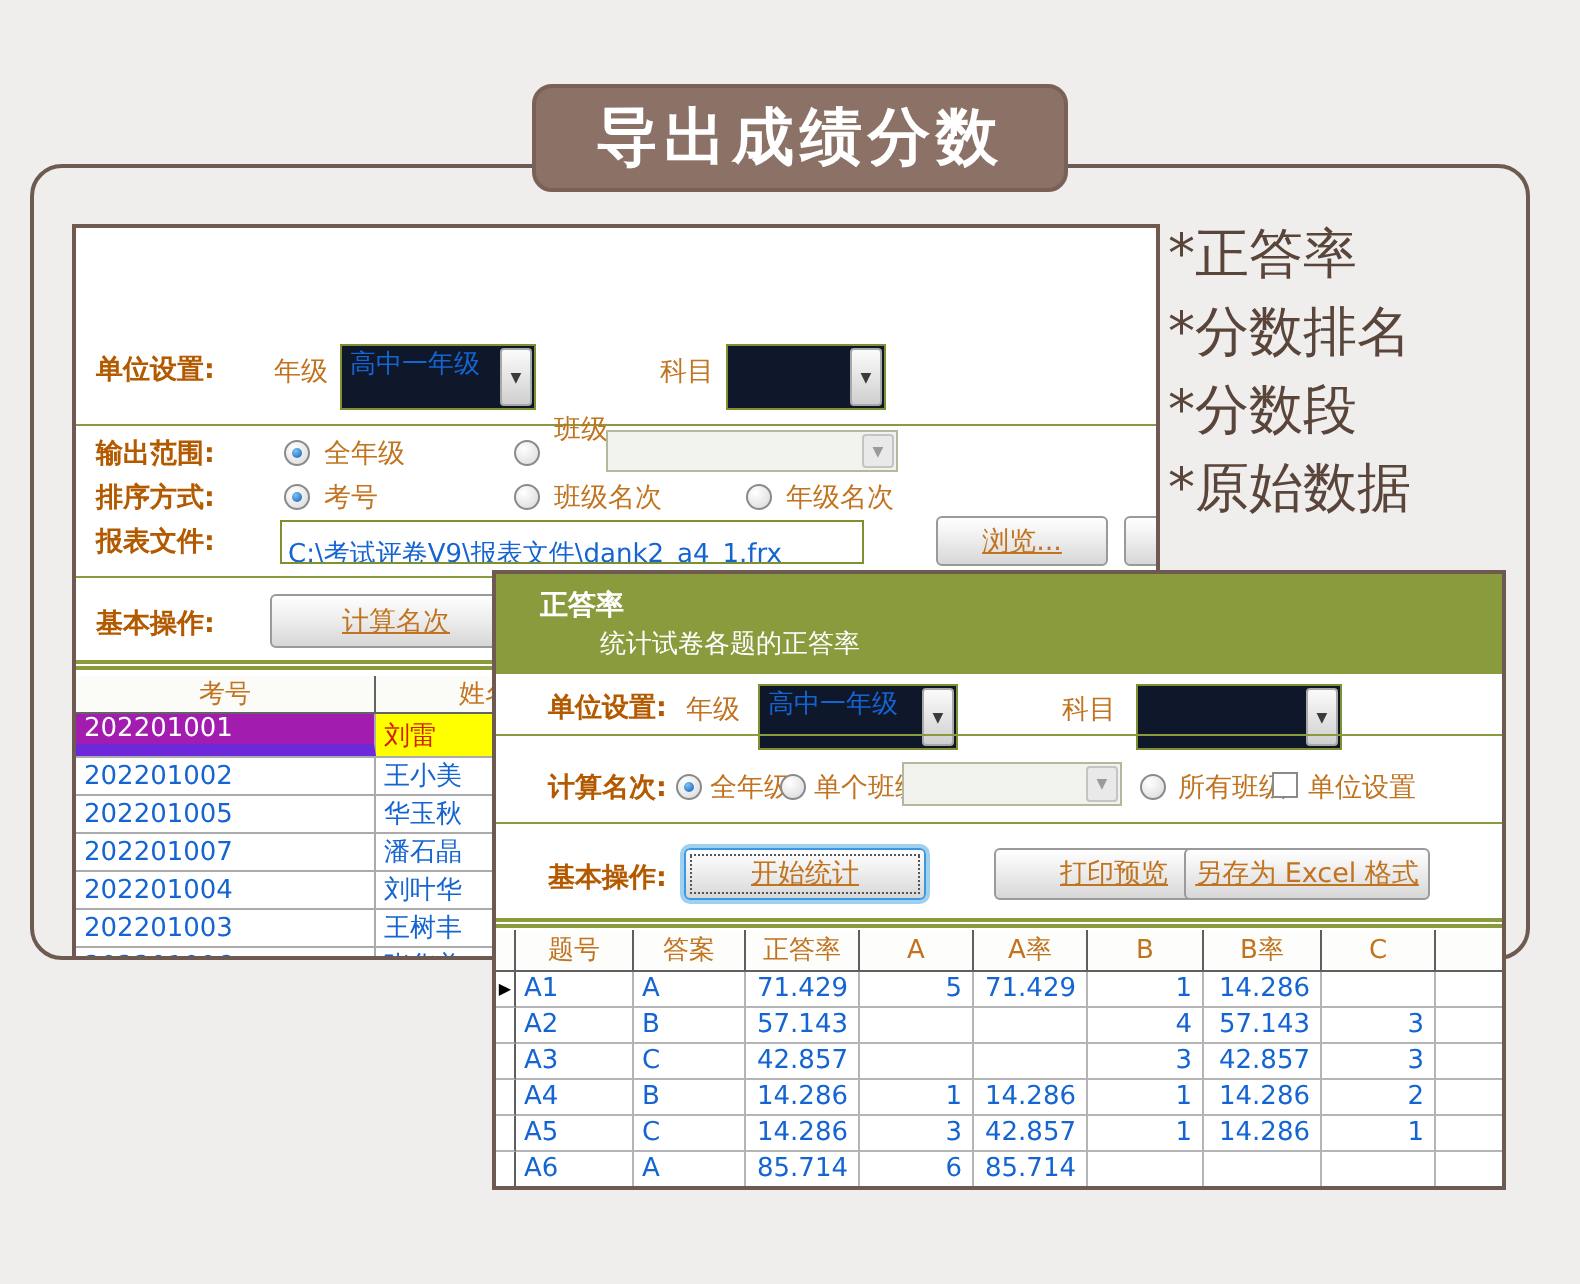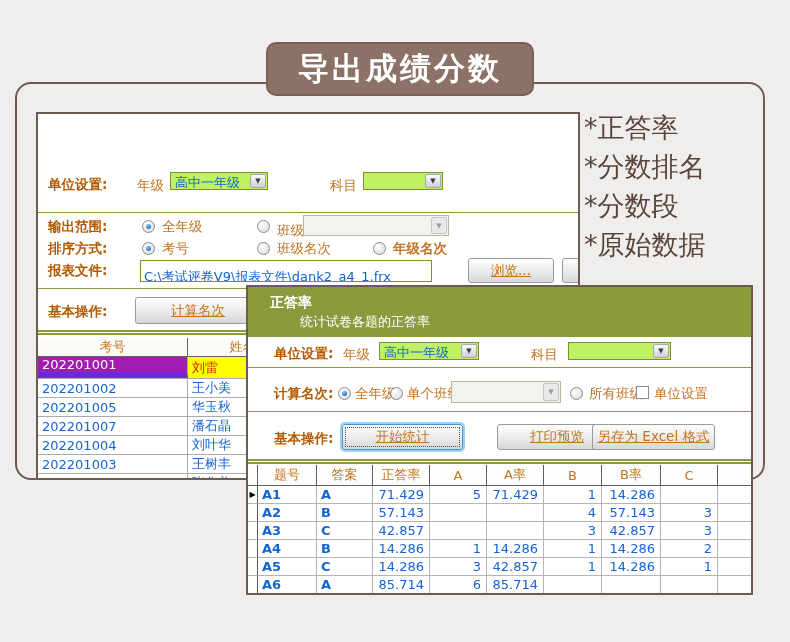--- a/index.html
+++ b/index.html
@@ -25,22 +25,22 @@
   .dlg-title { position:absolute; color:#fff; font-weight:bold; font-size:14px; }
   .dlg-sub { position:absolute; color:#fff; font-size:13px; }
 
   .lbl  { position:absolute; color:#b35a00; font-weight:bold; font-size:13.5px; white-space:nowrap; }
   .flbl { position:absolute; color:#c1731f; font-size:13.5px; white-space:nowrap; }
   .sep  { position:absolute; left:0; right:0; height:0; border-top:1px solid #8a9b3d; }
   .dbl  { position:absolute; left:0; right:0; height:5px; background:#fff;
           border-top:2px solid #8a9b3d; border-bottom:2px solid #8a9b3d; }
 
   
-  .combo { position:absolute; height:18px; display:flex; align-items:stretch;
-    border:1px solid #7f9030; background:#bef264; padding:1px; }
+  .combo { position:absolute; height:33px; display:flex; align-items:stretch;
+    border:1px solid #7f9030; background:#0f172a; padding:1px; }
   .combo-text { flex:1; color:#1464d2; font-size:13px; line-height:18px;
     padding-left:3px; overflow:hidden; white-space:nowrap; }
   .combo-btn { width:16px; background:linear-gradient(#fbfbfb,#cfcfcf);
     border:1px solid #a8a8a8; border-radius:2px; font-size:7px; color:#3a3a3a;
     display:flex; align-items:center; justify-content:center; }
   .combo.disabled { border-color:#b3b99c; background:#f2f2ef; }
   .combo.disabled .combo-btn { background:#e9e9e9; color:#9a9a9a; border-color:#c4c4c4; }
 
   .radio { position:absolute; width:13px; height:13px; border-radius:50%;
     border:1px solid #8a8a8a; background:radial-gradient(circle at 35% 30%,#ffffff,#d8d8d8); }
@@ -76,21 +76,21 @@
   .t2-hr { display:flex; height:21px; background:#fdfdfb; border-bottom:1px solid #5f5f5f; }
   .t2-th { display:flex; align-items:center; justify-content:center;
     color:#c1731f; border-right:1px solid #5f5f5f; }
   .t2-tr { display:flex; height:18px; }
   .t2-td { display:flex; align-items:center; color:#1464d2;
     border-right:1px solid #b5b5b5; border-bottom:1px solid #b5b5b5; overflow:hidden; }
   .c-m { width:10px; border-right:1px solid #5f5f5f; justify-content:center; padding:0; }
   .c0 { width:59px; } .c1 { width:56px; } .c2 { width:57px; } .c3 { width:57px; }
   .c4 { width:57px; } .c5 { width:58px; } .c6 { width:59px; } .c7 { width:57px; }
   .c-sp { flex:1; border-right:none; }
-  .ta-l { padding-left:4px;font-weight:bold; } .ta-r { justify-content:flex-end; padding-right:5px; }
+  .ta-l { padding-left:4px; } .ta-r { justify-content:flex-end; padding-right:5px; }
   .marker { font-size:8px; color:#000; line-height:8px; }
 </style>
 </head>
 <body>
 
 <div class="outer-frame"></div>
 
 <div class="banner">导出成绩分数</div>
 
 <div class="annotations">
@@ -112,33 +112,33 @@
   <div class="combo" style="left:325px;top:58px;width:80px;">
     <span class="combo-text"></span>
     <span class="combo-btn">▼</span>
   </div>
   <div class="sep" style="top:98px;"></div>
 
   <div class="lbl" style="left:10px;top:104px;">输出范围:</div>
   <span class="radio checked" style="left:104px;top:106px;"></span>
   <div class="flbl" style="left:124px;top:104px;">全年级</div>
   <span class="radio" style="left:219px;top:106px;"></span>
-  <div class="flbl" style="left:239px;top:108px;">班级</div>
+  <div class="flbl" style="left:239px;top:92px;">班级</div>
   <div class="combo disabled" style="left:265px;top:101px;width:146px;height:21px;">
     <span class="combo-text"></span>
     <span class="combo-btn">▼</span>
   </div>
 
   <div class="lbl" style="left:10px;top:126px;">排序方式:</div>
   <span class="radio checked" style="left:104px;top:128px;"></span>
   <div class="flbl" style="left:124px;top:126px;">考号</div>
   <span class="radio" style="left:219px;top:128px;"></span>
   <div class="flbl" style="left:239px;top:126px;">班级名次</div>
   <span class="radio" style="left:335px;top:128px;"></span>
-  <div class="flbl" style="left:355px;top:126px;font-weight:bold;">年级名次</div>
+  <div class="flbl" style="left:355px;top:126px;">年级名次</div>
 
   <div class="lbl" style="left:10px;top:148px;">报表文件:</div>
   <input class="file-input" style="left: 102px; top: 146px; width: 292px; height: 22px;" value="C:\考试评卷V9\报表文件\dank2_a4_1.frx">
   <div class="btn" style="left:430px;top:144px;width:86px;height:25px;">浏览...</div>
   <div class="btn" style="left:524px;top:144px;width:60px;height:25px;"></div>
   <div class="sep" style="top:174px;"></div>
 
   <div class="lbl" style="left:10px;top:189px;">基本操作:</div>
   <div class="btn" style="left:97px;top:183px;width:126px;height:27px;">计算名次</div>
   <div class="dbl" style="top:216px;"></div>

